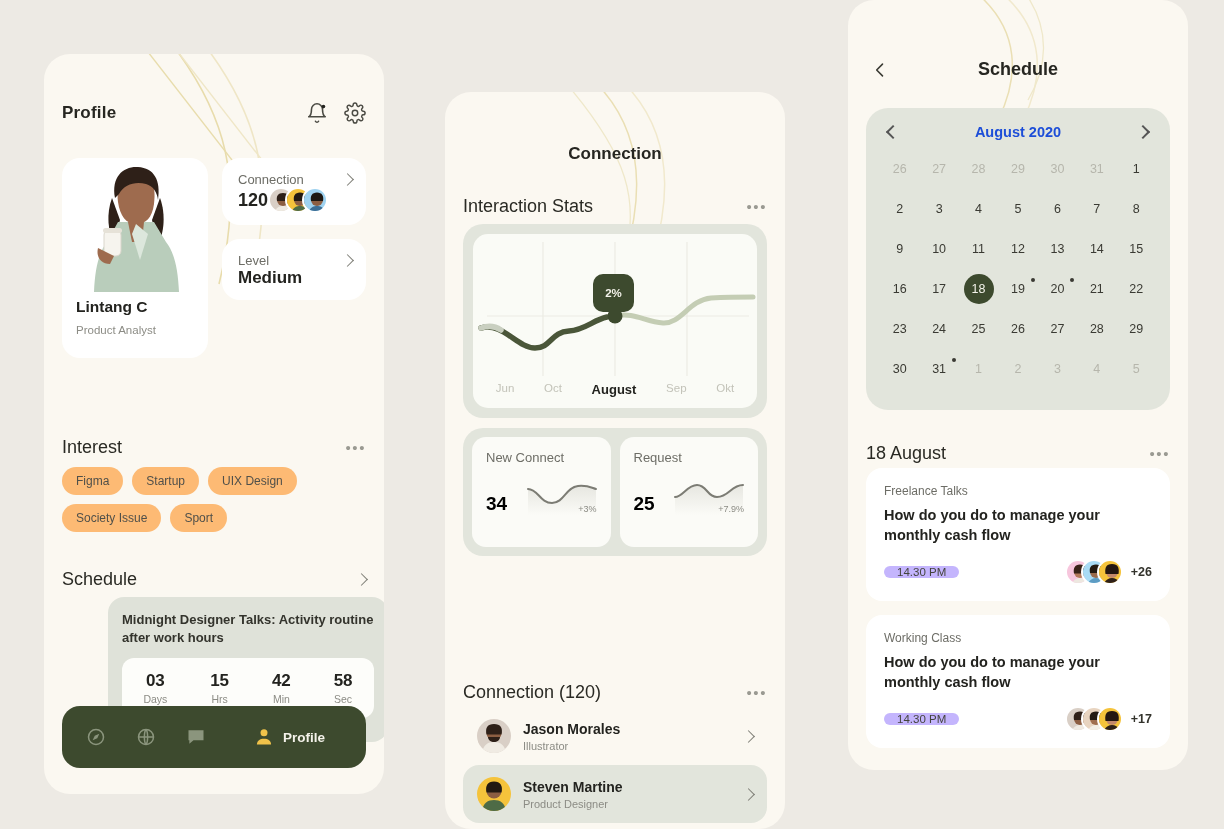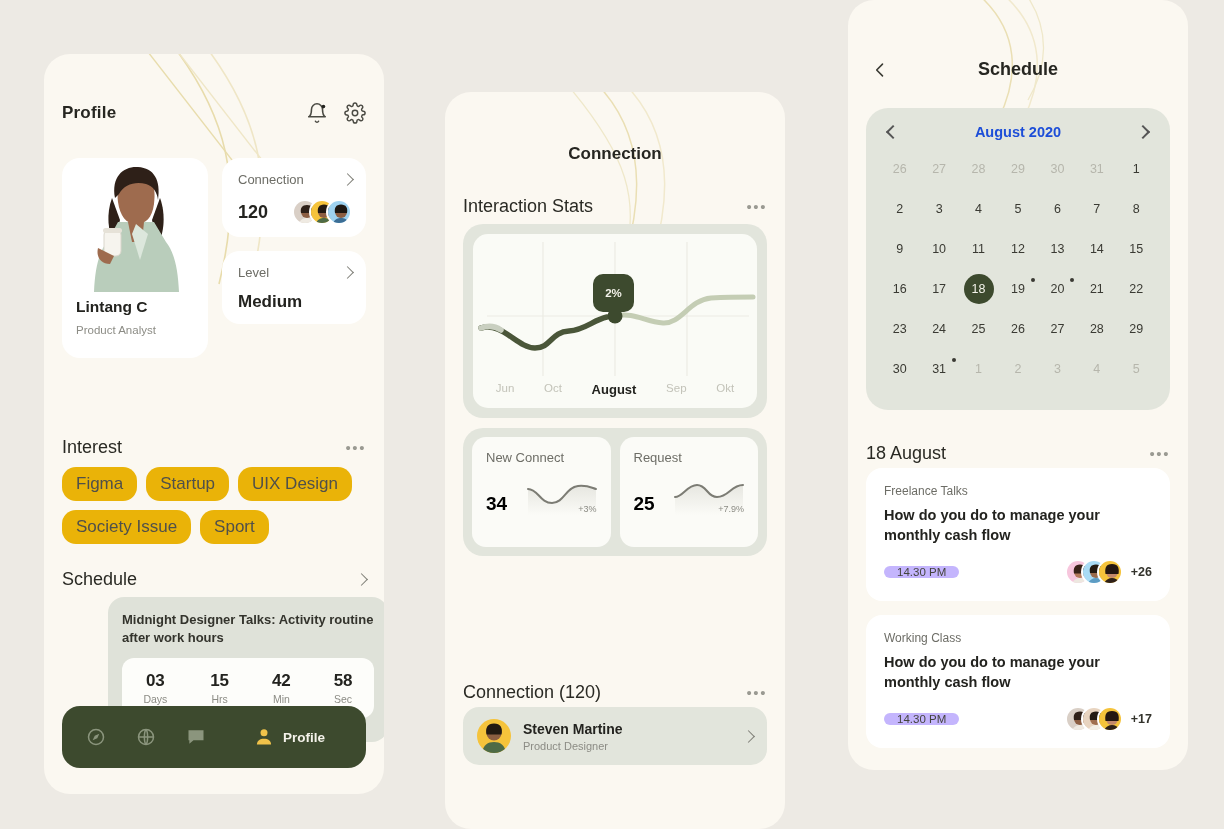--- a/index.html
+++ b/index.html
@@ -38,34 +38,34 @@
   }
   .photo-holder { position: absolute; left: 0; right: 0; top: 6px; height: 128px; }
   .photo-name { position: absolute; left: 14px; bottom: 42px; font-size: 15.5px; font-weight: bold; color: #23231F; }
   .photo-role { position: absolute; left: 14px; bottom: 22px; font-size: 11.5px; color: #8C8C85; }
 
   .side-col { display: flex; flex-direction: column; gap: 14px; flex: 1; }
   .mini-card { background: #FFFFFF; border-radius: 18px; padding: 14px 14px 12px 16px; }
   .mini-top { display: flex; align-items: center; justify-content: space-between; }
   .mini-label { font-size: 13px; color: #6D6D66; }
   .chev { width: 9px; height: 9px; border-right: 1.8px solid #7D7D75; border-top: 1.8px solid #7D7D75; transform: rotate(45deg); display:block; }
-  .mini-bottom { display: flex; align-items: center; justify-content: space-between; margin-top: 12px; }
+  .mini-bottom { display: flex; align-items: center; }
   .mini-value { font-size: 18px; font-weight: bold; color: #23231F; }
   .mini-value.lv { font-size: 17px; }
   .ava-stack { display: flex; }
   .ava { width: 26px; height: 26px; border-radius: 50%; border: 2px solid #fff; margin-left: -9px; overflow:hidden; position: relative;}
   .ava:first-child { margin-left: 0; }
 
   .sec-head { position: absolute; left: 18px; right: 18px; display: flex; align-items: center; justify-content: space-between; }
   .sec-title { font-size: 18px; font-weight: normal; color: #2A2A24; }
   .dots { font-size: 15px; color: #9A9A92; letter-spacing: 1.6px; line-height: 8px; }
 
   #interest-head { top: 383px; }
   .tagwrap { position: absolute; top: 413px; left: 18px; right: 18px; display: flex; flex-wrap: wrap; gap: 9px; }
-  .tag { background: #eab308; border-radius: 14px; padding: 7px 14px; font-size: 17px; color: #50504A; }
+  .tag { background: #fdba74; border-radius: 14px; padding: 7px 14px; font-size: 12px; color: #50504A; }
 
   #sched-head { top: 515px; }
   .sched-chev { width: 9px; height: 9px; border-right: 1.8px solid #7D7D75; border-top: 1.8px solid #7D7D75; transform: rotate(45deg); }
   .sched-card {
     position: absolute; top: 543px; left: 64px; width: 280px; height: 145px;
     background: #DFE2D9; border-radius: 16px; padding: 14px 14px 0 14px;
   }
   .sched-text { font-size: 13px; font-weight: bold; color: #33332C; line-height: 18px; }
   .count-box {
     margin-top: 11px; background: #FDFDFA; border-radius: 12px; height: 60px;
@@ -419,20 +419,36 @@
         </div>
       </div>
     </div>
 
     <div class="sec-head" id="conn-head">
       <span class="sec-title">Connection (120)</span>
       <span class="dots">•••</span>
     </div>
 
     <div class="conn-list">
+      <div class="conn-row">
+        <span class="conn-ava">
+          <svg viewBox="0 0 34 34" width="34" height="34">
+              <rect width="34" height="34" fill="#D9CFC6"></rect>
+              <circle cx="17" cy="14" r="7.5" fill="#8C5E42"></circle>
+              <path d="M17 5 C10.5 5 8 9 9.5 15.5 L24.5 15.5 C26 9 23.5 5 17 5Z" fill="#2E2018"></path>
+              <path d="M11 18 C11 21 14 23 17 23 C20 23 23 21 23 18" fill="#2E2018"></path>
+              <path d="M5 34 C6 26 11 23 17 23 C23 23 28 26 29 34Z" fill="#F0EBE3"></path>
+            </svg>
+        </span>
+        <span class="conn-mid">
+          <span class="conn-name">Jason Morales</span>
+          <div class="conn-role">Illustrator</div>
+        </span>
+        <span class="chev"></span>
+      </div>
 
       <div class="conn-row sel">
         <span class="conn-ava">
           <svg viewBox="0 0 34 34" width="34" height="34">
               <rect width="34" height="34" fill="#F5C33B"></rect>
               <circle cx="17" cy="14" r="7.5" fill="#8C5E42"></circle>
               <path d="M17 4.5 C10.5 4.5 8 9 9.5 15.5 L24.5 15.5 C26 9 23.5 4.5 17 4.5Z" fill="#231A12"></path>
               <path d="M5 34 C6 26 11 23 17 23 C23 23 28 26 29 34Z" fill="#4E6B46"></path>
             </svg>
         </span>

